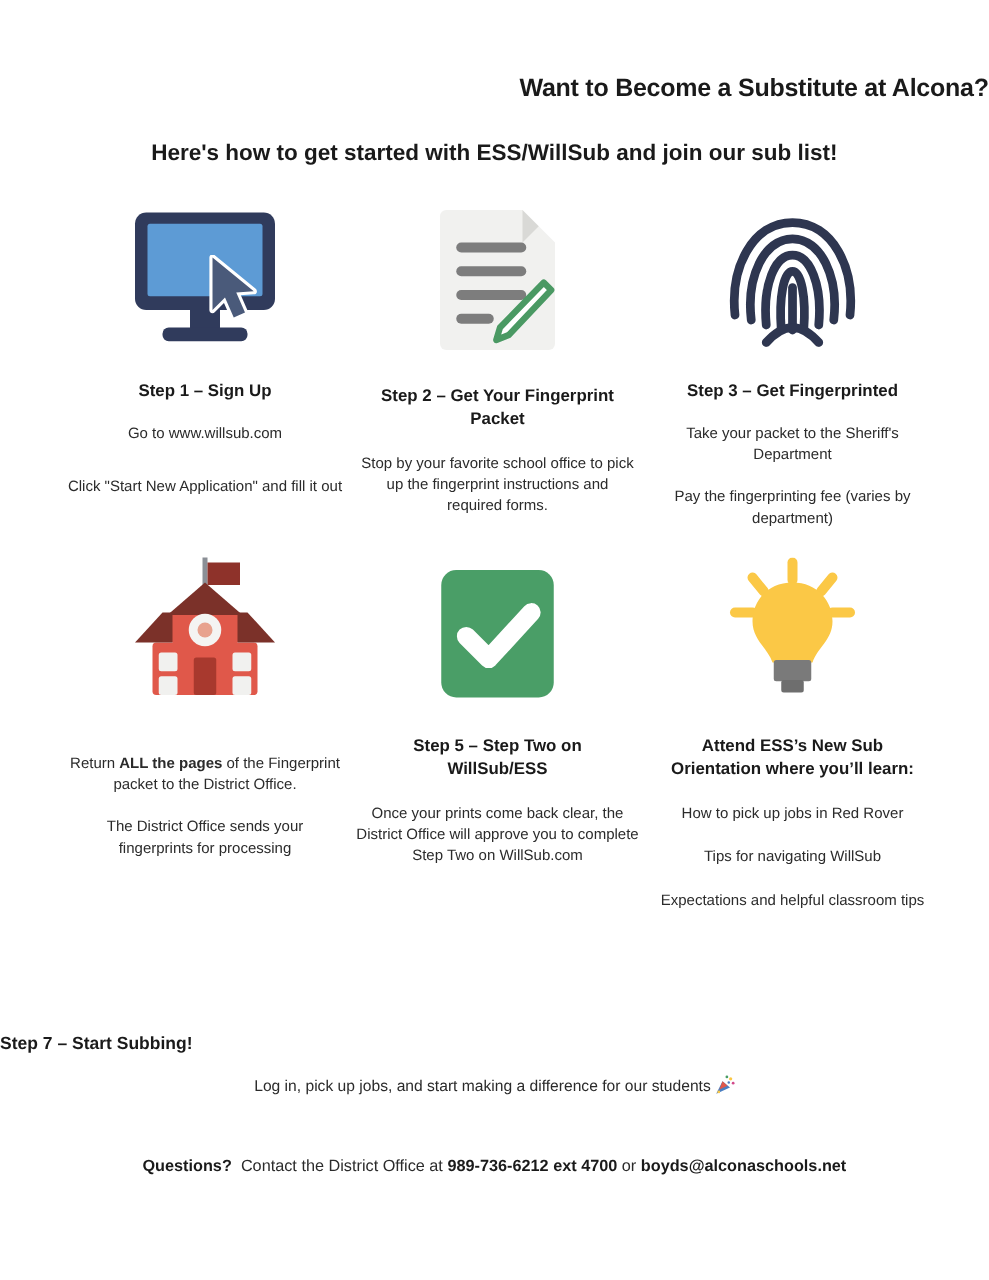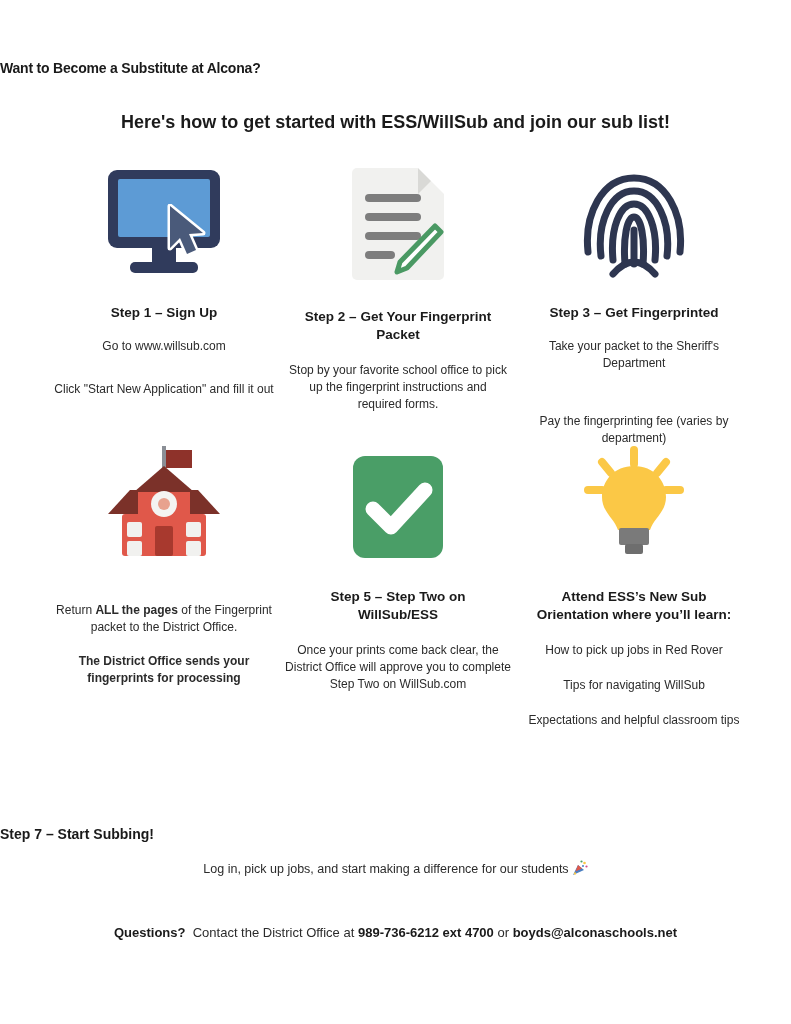--- a/index.html
+++ b/index.html
@@ -21,22 +21,22 @@
     inset: 0;
     background: #ffffff;
   }
 
   
   .title {
     position: absolute;
     top: 60px;
     left: 0;
     width: 791px;
-    text-align: left;
-    font-size: 14px;
+    text-align: right;
+    font-size: 20px;
     font-weight: bold;
     letter-spacing: -0.2px;
     color: #1a1a1a;
   }
   .subtitle {
     position: absolute;
     top: 112px;
     left: 0;
     width: 791px;
     text-align: center;
@@ -226,21 +226,21 @@
           <path d="M52 62 L52 96"></path>
           <path d="M31 106 C38 98 46 94 52 94 C58 94 66 98 73 106"></path>
         </g>
       </svg>
     </div>
     <div style="height:20px;"></div>
     <div class="step-head">Step 3 – Get Fingerprinted</div>
     <div style="height:16px;"></div>
     <div class="step-body" style="padding:0 24px;">Take your packet to the Sheriff's Department</div>
     <div style="height:18px;"></div>
-    <div class="step-body" style="padding:0 6px;margin-top:24px;">Pay the fingerprinting fee (varies by department)</div>
+    <div class="step-body" style="padding:0 6px;">Pay the fingerprinting fee (varies by department)</div>
   </div>
 
   <div class="col" style="left:35px; top:440px; width:258px;">
     <div class="icon-wrap" style="height:120px;">
       <svg class="school" viewBox="0 0 128 118">
         <rect x="62" y="4" width="4" height="44" fill="#8b8f96"></rect>
         <rect x="66" y="8" width="26" height="18" fill="#8e322a"></rect>
         <rect x="22" y="72" width="84" height="42" fill="#e0584a" rx="3"></rect>
         <path d="M8 72 L30 48 L54 48 L38 72 Z" fill="#7b3129"></path>
         <path d="M120 72 L98 48 L74 48 L90 72 Z" fill="#7b3129"></path>
@@ -252,21 +252,21 @@
         <rect x="27" y="80" width="15" height="15" fill="#f1f1ef" rx="2"></rect>
         <rect x="86" y="80" width="15" height="15" fill="#f1f1ef" rx="2"></rect>
         <rect x="27" y="99" width="15" height="15" fill="#f1f1ef" rx="2"></rect>
         <rect x="86" y="99" width="15" height="15" fill="#f1f1ef" rx="2"></rect>
       </svg>
     </div>
     <div style="height:26px;"></div>
     <div style="height:16px;"></div>
     <div class="step-body" style="padding:0 18px;"><span>Return </span><b>ALL the pages</b><span> of the Fingerprint packet to the District Office.</span></div>
     <div style="height:18px;"></div>
-    <div class="step-body" style="padding:0 22px;font-weight:bold;">The District Office sends your fingerprints for processing</div>
+    <div class="step-body" style="padding:0 22px;">The District Office sends your fingerprints for processing</div>
     <div style="height:18px;"></div>
   </div>
 
   <div class="col" style="left:282px; top:450px; width:232px;">
     <div class="icon-wrap" style="height:110px;">
       <svg class="checkbox-icon" viewBox="0 0 94 106">
         <rect x="2" y="2" width="90" height="102" rx="12" fill="#4a9e67"></rect>
         <path d="M22 55 L40 73 L74 36" fill="none" stroke="#ffffff" stroke-width="15" stroke-linecap="round" stroke-linejoin="round"></path>
       </svg>
     </div>

